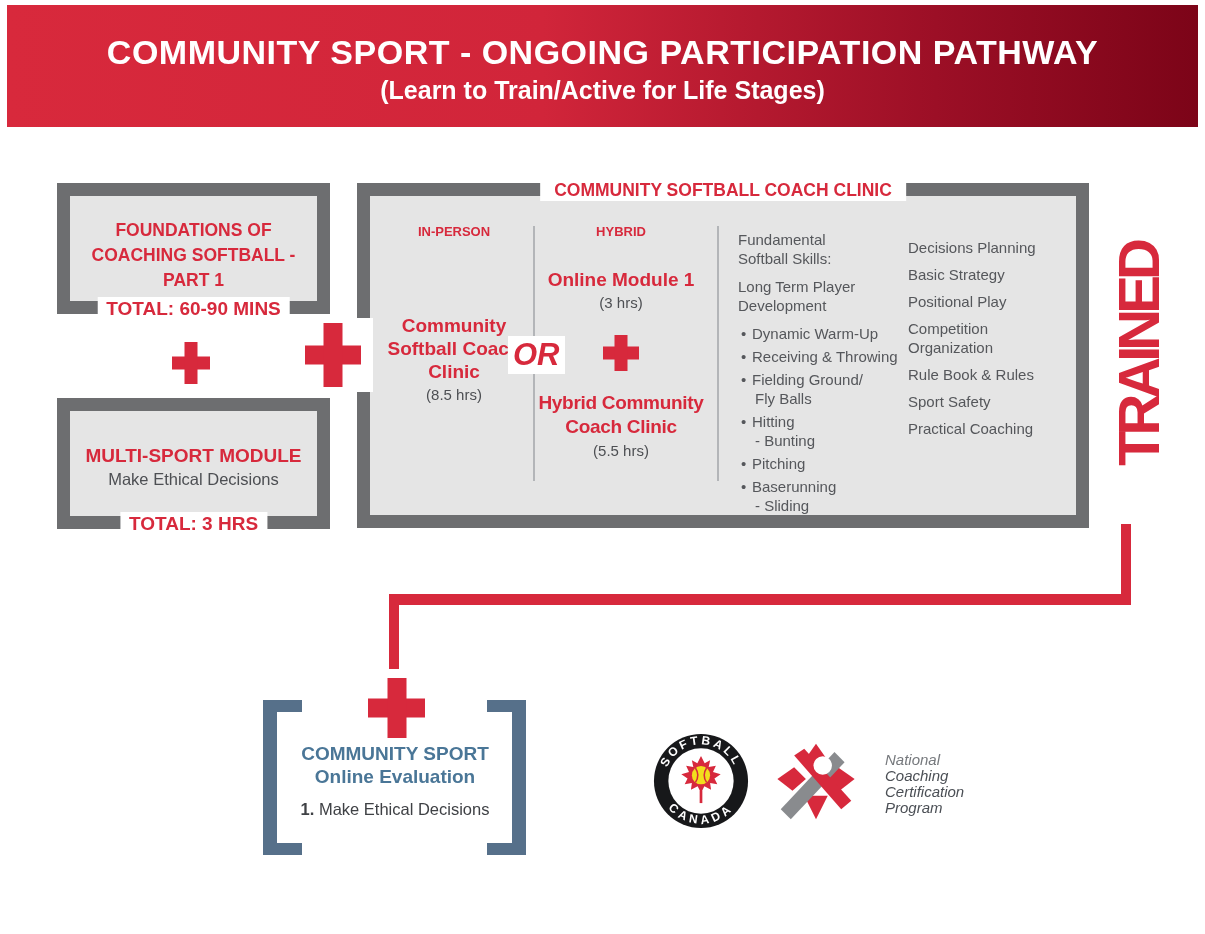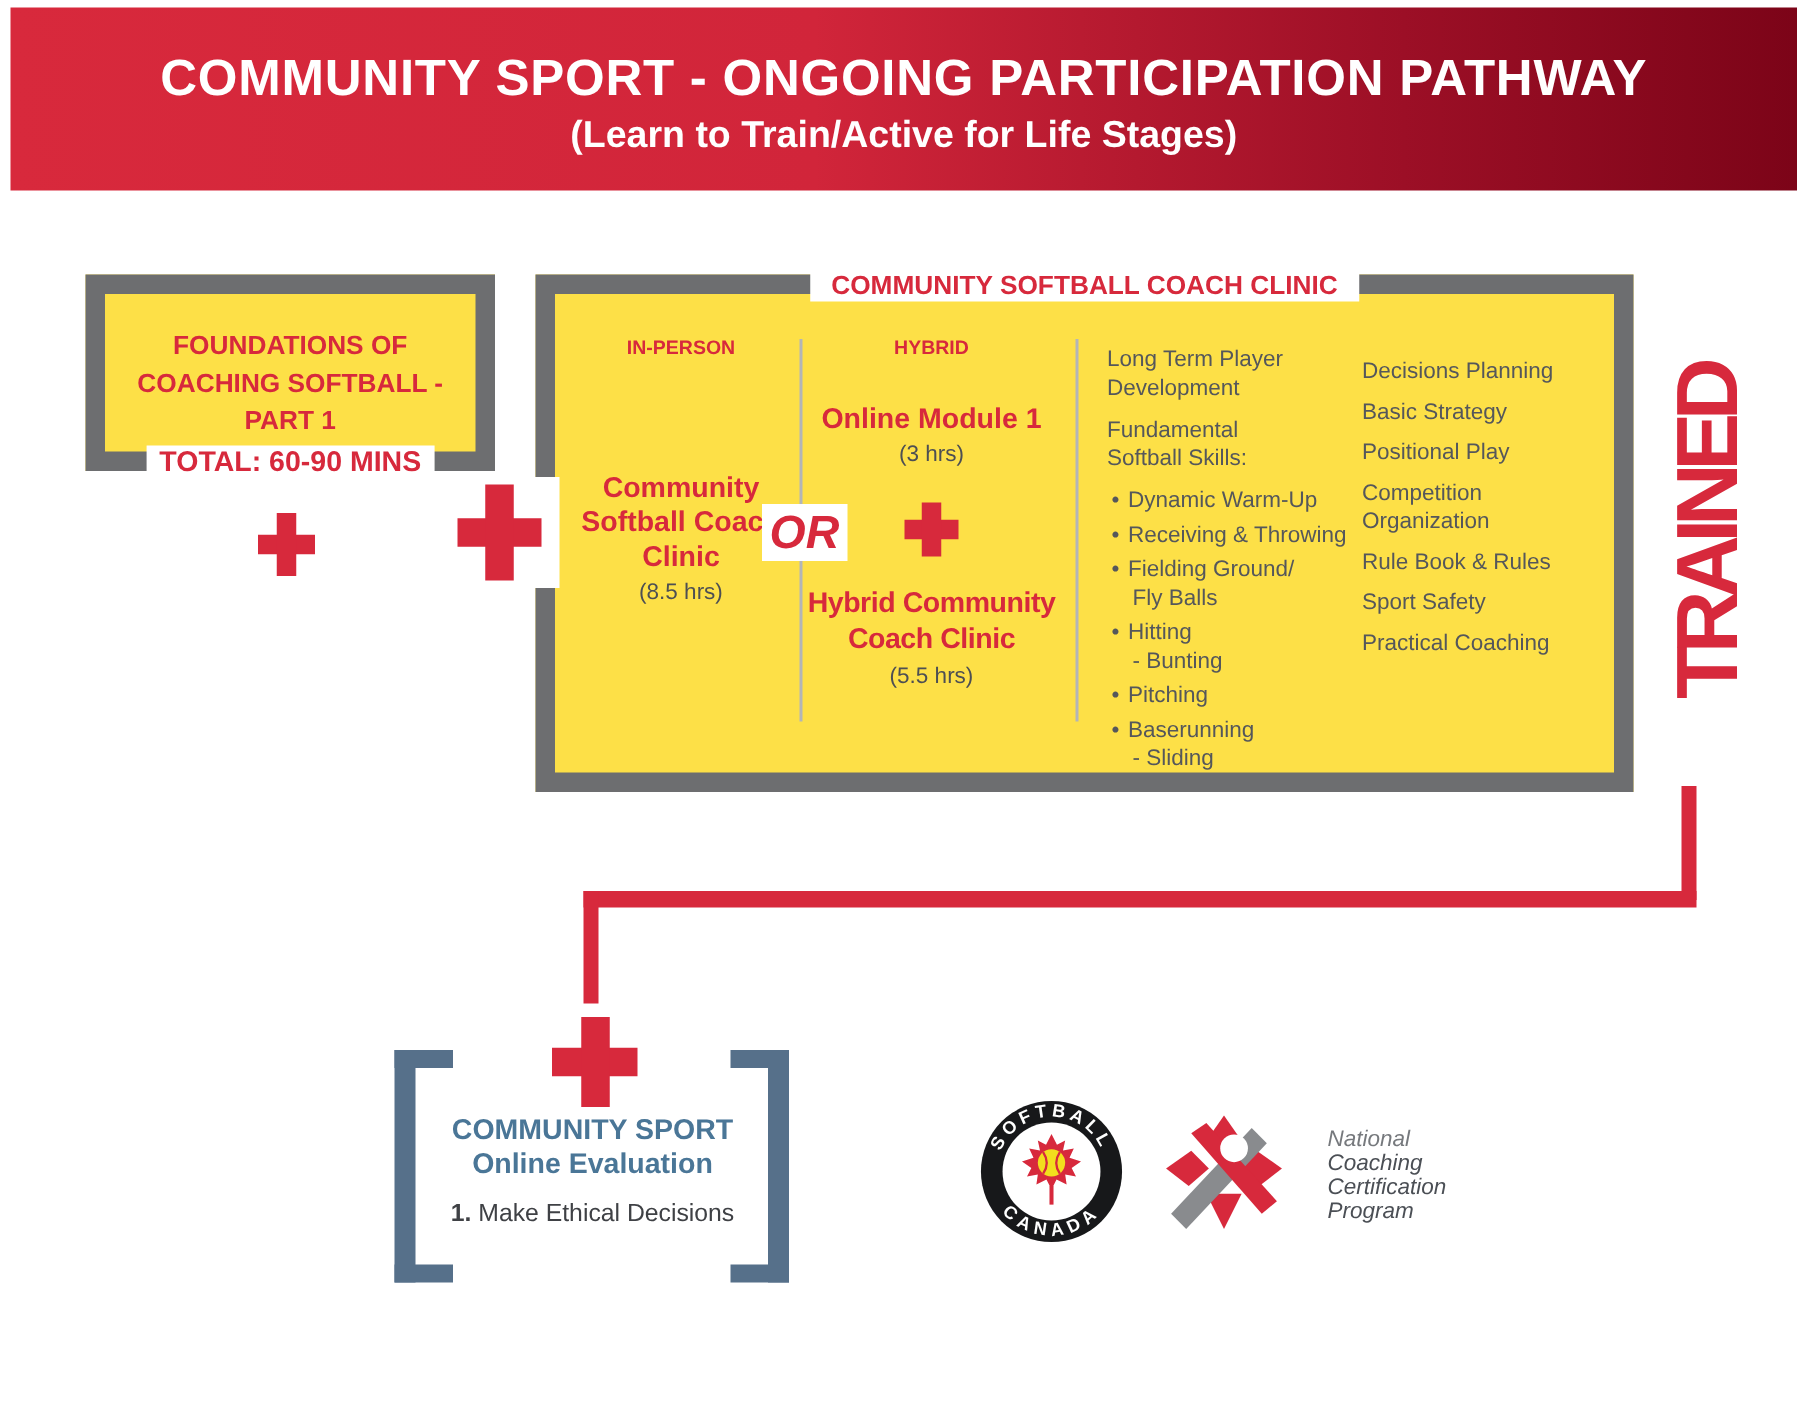--- a/index.html
+++ b/index.html
@@ -11,21 +11,21 @@
           font-family:"Liberation Sans",sans-serif;}
   .abs{position:absolute;}
 
   
   #banner{left:7px;top:5px;width:1191px;height:122px;color:#fff;text-align:center;
     background:linear-gradient(to right,#d8293c 0%,#d1253a 45%,#9c0f26 78%,#7c0418 100%);}
   #banner .t1{padding-top:28px;font-size:34px;font-weight:bold;letter-spacing:.5px;line-height:38px;}
   #banner .t2{font-size:25px;font-weight:bold;margin-top:4px;line-height:30px;}
 
   
-  .frame{position:absolute;box-sizing:border-box;border:13px solid var(--gray);text-align:center;background:#fde047;}
+  .frame{position:absolute;box-sizing:border-box;border:13px solid var(--gray);text-align:center;background:#e5e5e5;}
   #box-foundations{left:57px;top:183px;width:273px;height:131px;}
   #box-foundations .ttl{margin-top:22px;font-size:17.5px;font-weight:bold;color:var(--red);line-height:25px;padding:0 20px;}
   .total-label{position:absolute;left:50%;transform:translateX(-50%);bottom:-19px;background:#fff;
     padding:0 9px;white-space:nowrap;color:var(--red);font-weight:bold;font-size:19px;line-height:23px;}
   #box-multisport{left:57px;top:398px;width:273px;height:131px;}
   #box-multisport .ttl{margin-top:34px;font-size:19px;font-weight:bold;color:var(--red);}
   #box-multisport .sub{margin-top:3px;font-size:16.5px;color:var(--text);}
 
   
   .plus{position:absolute;z-index:3;}
@@ -93,20 +93,25 @@
     <div class="t2">(Learn to Train/Active for Life Stages)</div>
   </div>
 
   <div id="box-foundations" class="frame">
     <div class="ttl">FOUNDATIONS OF COACHING SOFTBALL - PART 1</div>
     <div class="total-label">TOTAL: 60-90 MINS</div>
   </div>
 
   <div class="plus" id="plus-left" style="left:172px;top:342px;width:38px;height:42px;--t:13px;"></div>
 
+  <div id="box-multisport" class="frame">
+    <div class="ttl">MULTI-SPORT MODULE</div>
+    <div class="sub">Make Ethical Decisions</div>
+    <div class="total-label">TOTAL: 3 HRS</div>
+  </div>
 
   <div id="border-gap" class="abs"></div>
   <div class="plus" id="plus-join" style="left:305px;top:323px;width:56px;height:64px;--t:19px;"></div>
 
   <div id="box-clinic" class="frame">
     <div id="clinic-title">COMMUNITY SOFTBALL COACH CLINIC</div>
 
     <div id="col-inperson">
       <div class="col-header">IN-PERSON</div>
       <div class="course">Community Softball Coach Clinic</div>
@@ -121,22 +126,22 @@
       <div class="module">Online Module 1</div>
       <div class="duration">(3 hrs)</div>
       <div class="plus plus-inline" style="--t:13px;"></div>
       <div class="course">Hybrid Community Coach Clinic</div>
       <div class="duration">(5.5 hrs)</div>
     </div>
 
     <div id="divider-2" class="vdiv"></div>
 
     <div id="topics-left">
+      <div class="topic heading"><span>Fundamental</span><span class="sub">Softball Skills:</span></div>
       <div class="topic heading"><span>Long Term Player</span><span class="sub">Development</span></div>
-      <div class="topic heading"><span>Fundamental</span><span class="sub">Softball Skills:</span></div>
       <div class="topic bullet"><span>Dynamic Warm-Up</span><span class="sub"></span></div>
       <div class="topic bullet"><span>Receiving &amp; Throwing</span><span class="sub"></span></div>
       <div class="topic bullet"><span>Fielding Ground/</span><span class="sub">Fly Balls</span></div>
       <div class="topic bullet"><span>Hitting</span><span class="sub">- Bunting</span></div>
       <div class="topic bullet"><span>Pitching</span><span class="sub"></span></div>
       <div class="topic bullet"><span>Baserunning</span><span class="sub">- Sliding</span></div>
     </div>
 
     <div id="topics-right">
       <div class="topic-r">Decisions Planning</div>

